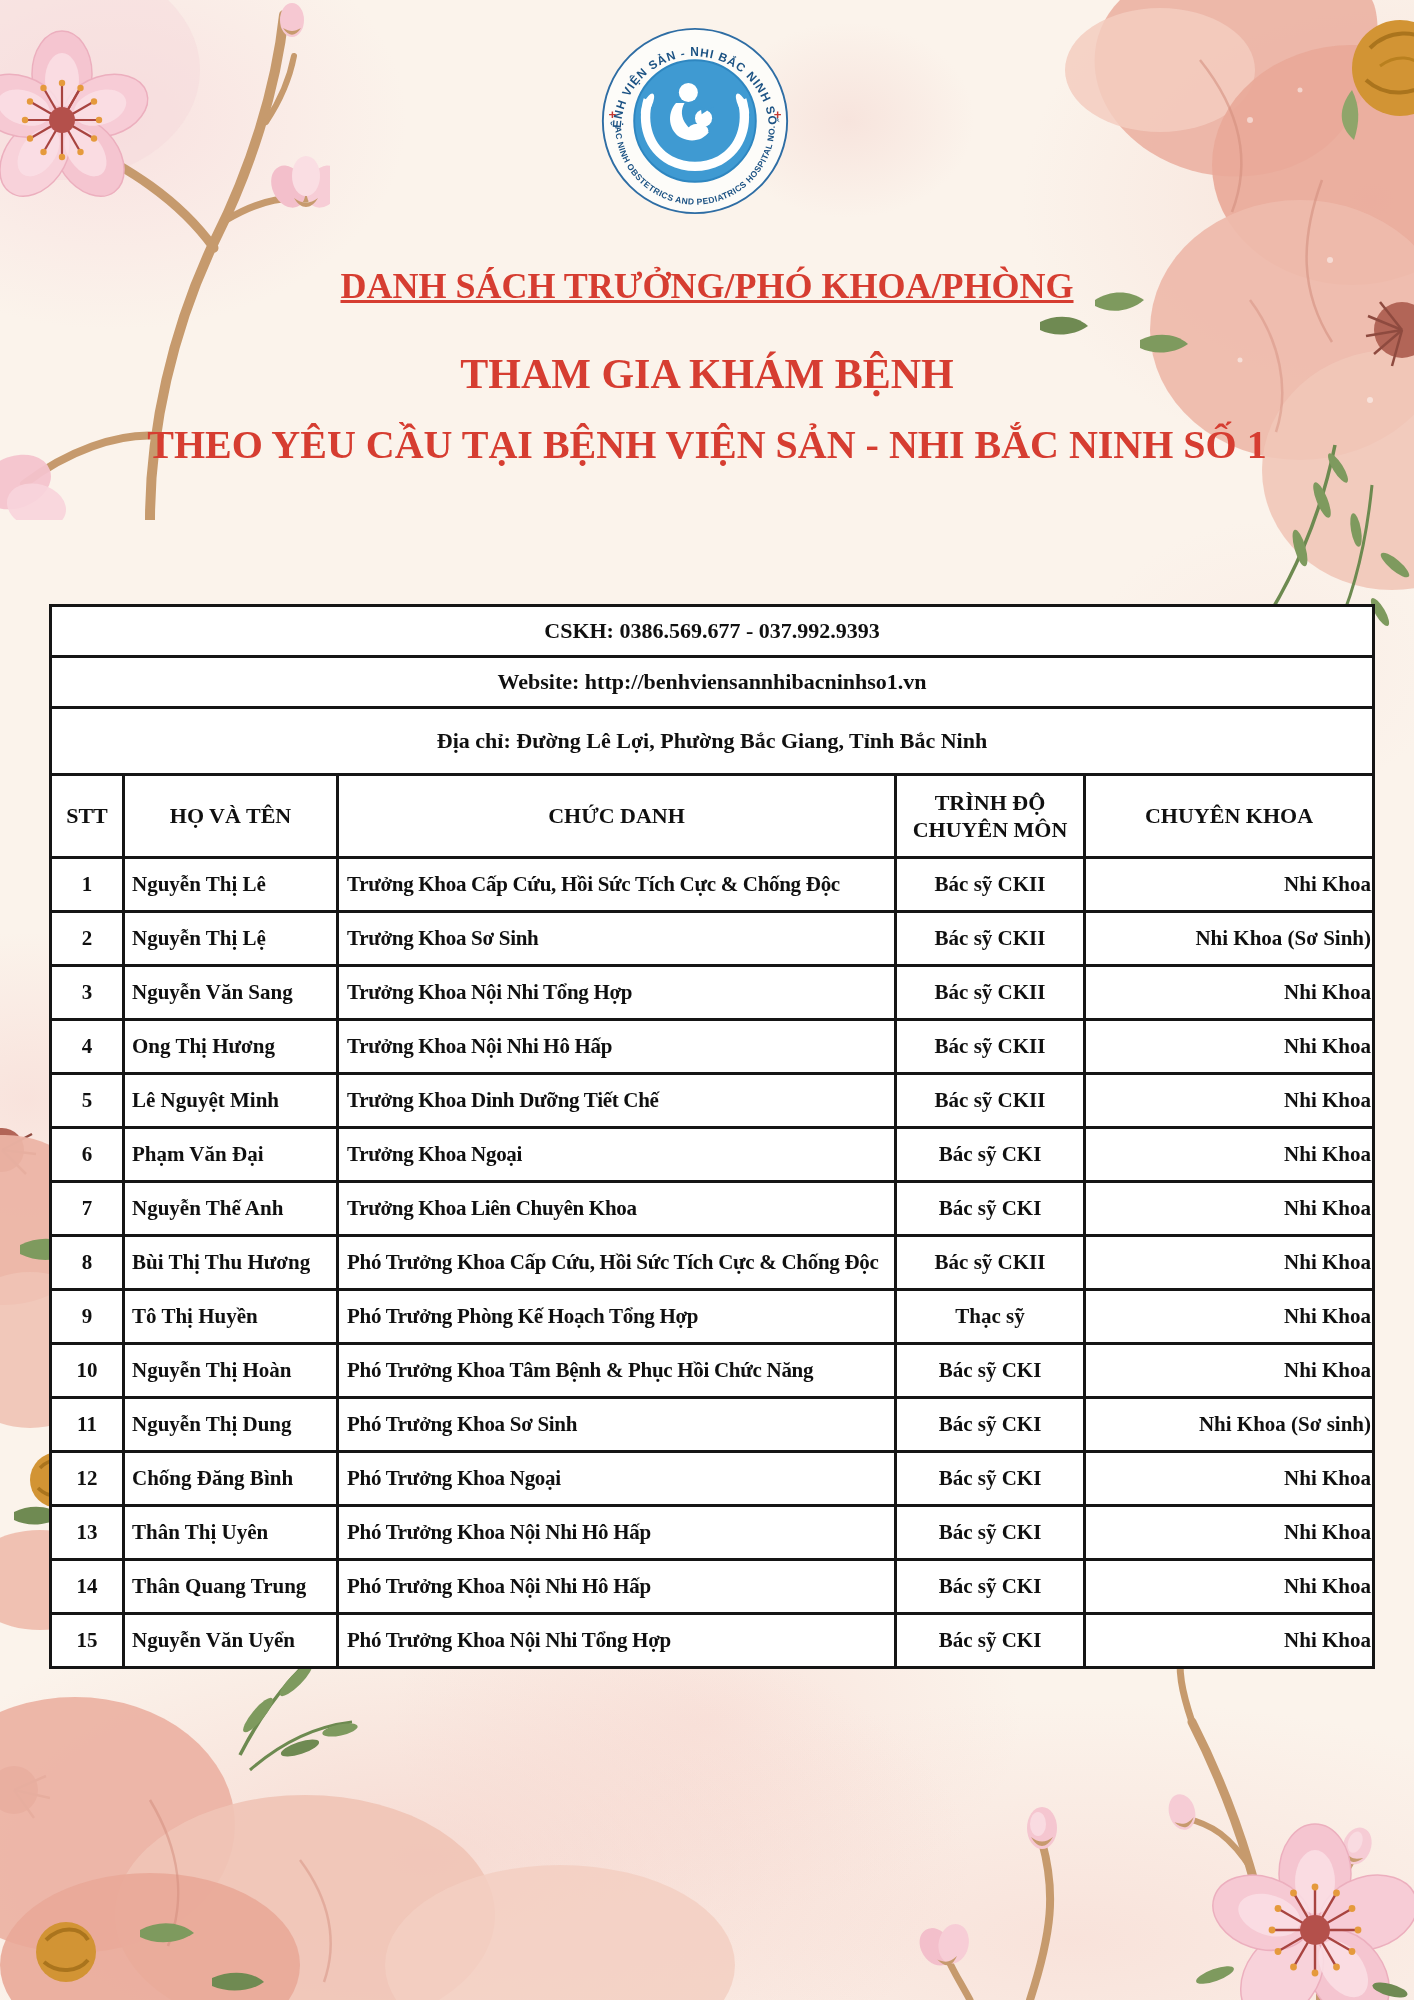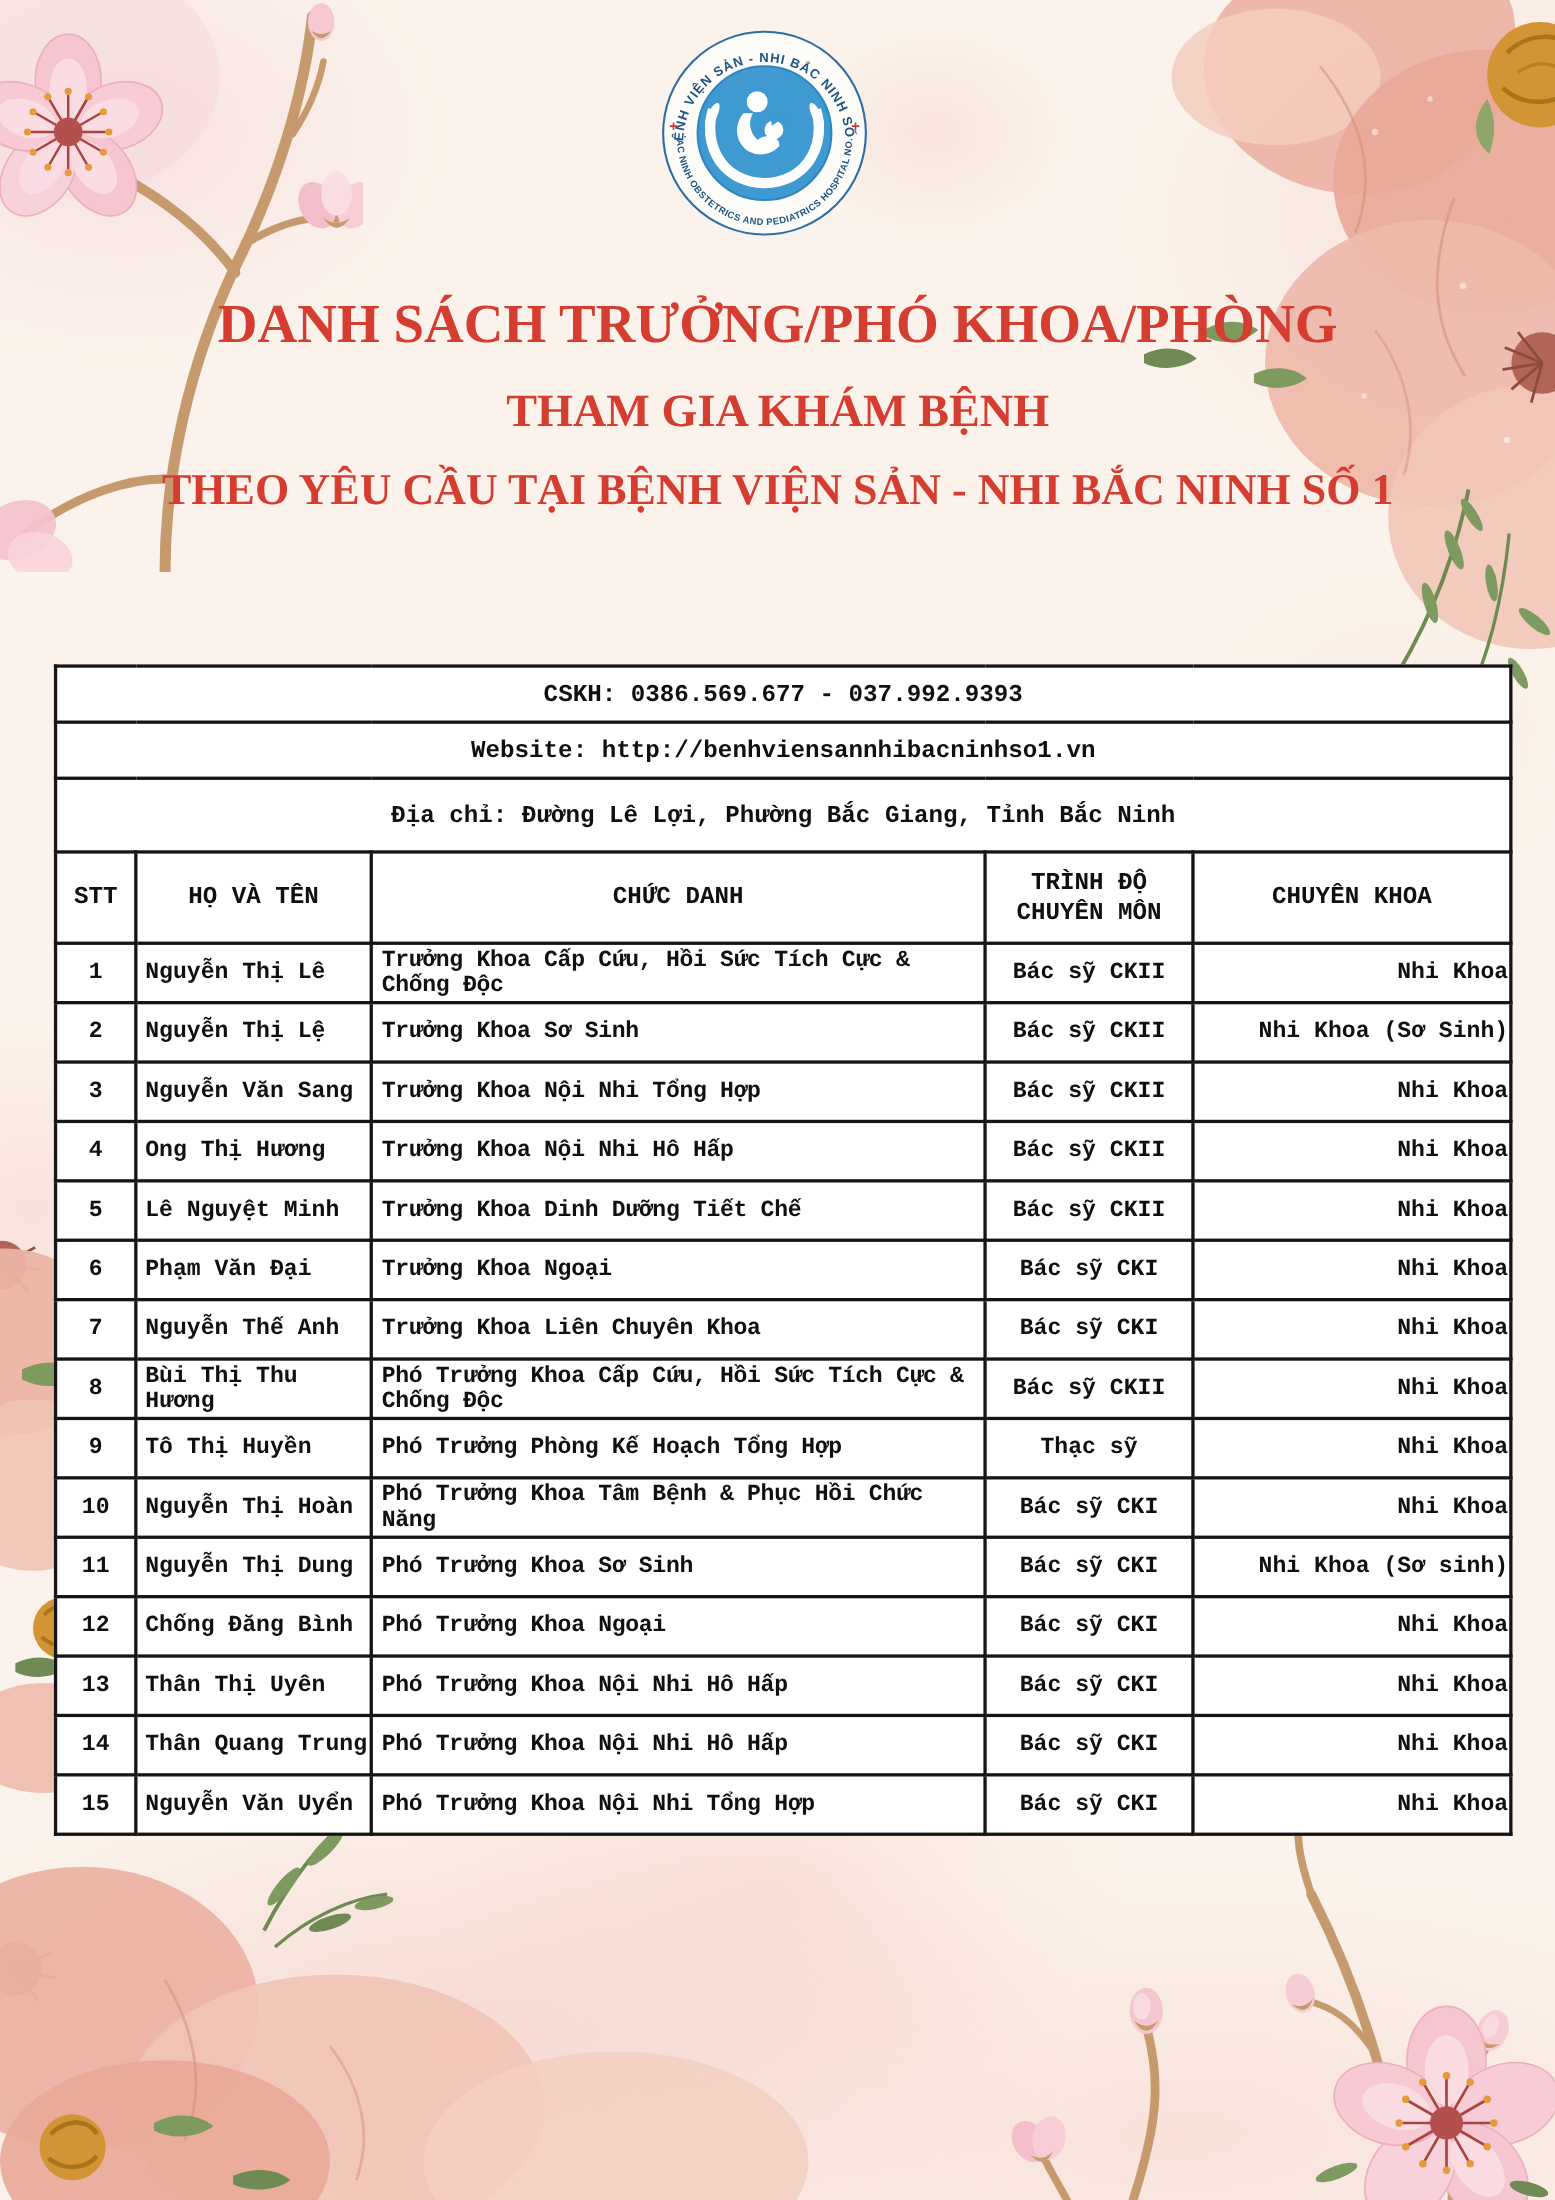--- a/index.html
+++ b/index.html
@@ -18,29 +18,28 @@
     font-family:"Liberation Serif","DejaVu Serif",serif;
   }
   .deco{position:absolute;pointer-events:none;}
   
   .logo{position:absolute;left:600px;top:26px;width:190px;height:190px;}
   
   .title{
     position:absolute;left:0;width:100%;text-align:center;
     color:#d63d31;font-weight:bold;line-height:1.05;letter-spacing:0;
   }
-  .title.t1{top:268px;font-size:50px;}
+  .title.t1{top:268px;font-size:36px;text-decoration:underline;}
   .title.t2{top:352px;font-size:42px;font-family:Liberation Serif, serif;}
   .title.t3{top:424px;font-size:40px;}
   
   table.doc{
     position:absolute;left:49px;top:604px;width:1323px;
     border-collapse:collapse;table-layout:fixed;
     background:#fff;
-    font-family:Liberation Mono, monospace;
   }
   table.doc td,table.doc th{
     border:3px solid #151515;color:#101010;font-weight:bold;
     vertical-align:middle;overflow:hidden;background:#fff;
   }
   tr.row-info td{height:46px;text-align:center;font-size:22px;}
   tr.row-address td{height:62px;text-align:center;font-size:22px;}
   tr.row-head th{height:78px;text-align:center;font-size:22px;line-height:1.25;}
   tbody.rows td{height:49px;font-size:21px;}
   td.cell-stt{text-align:center;}

